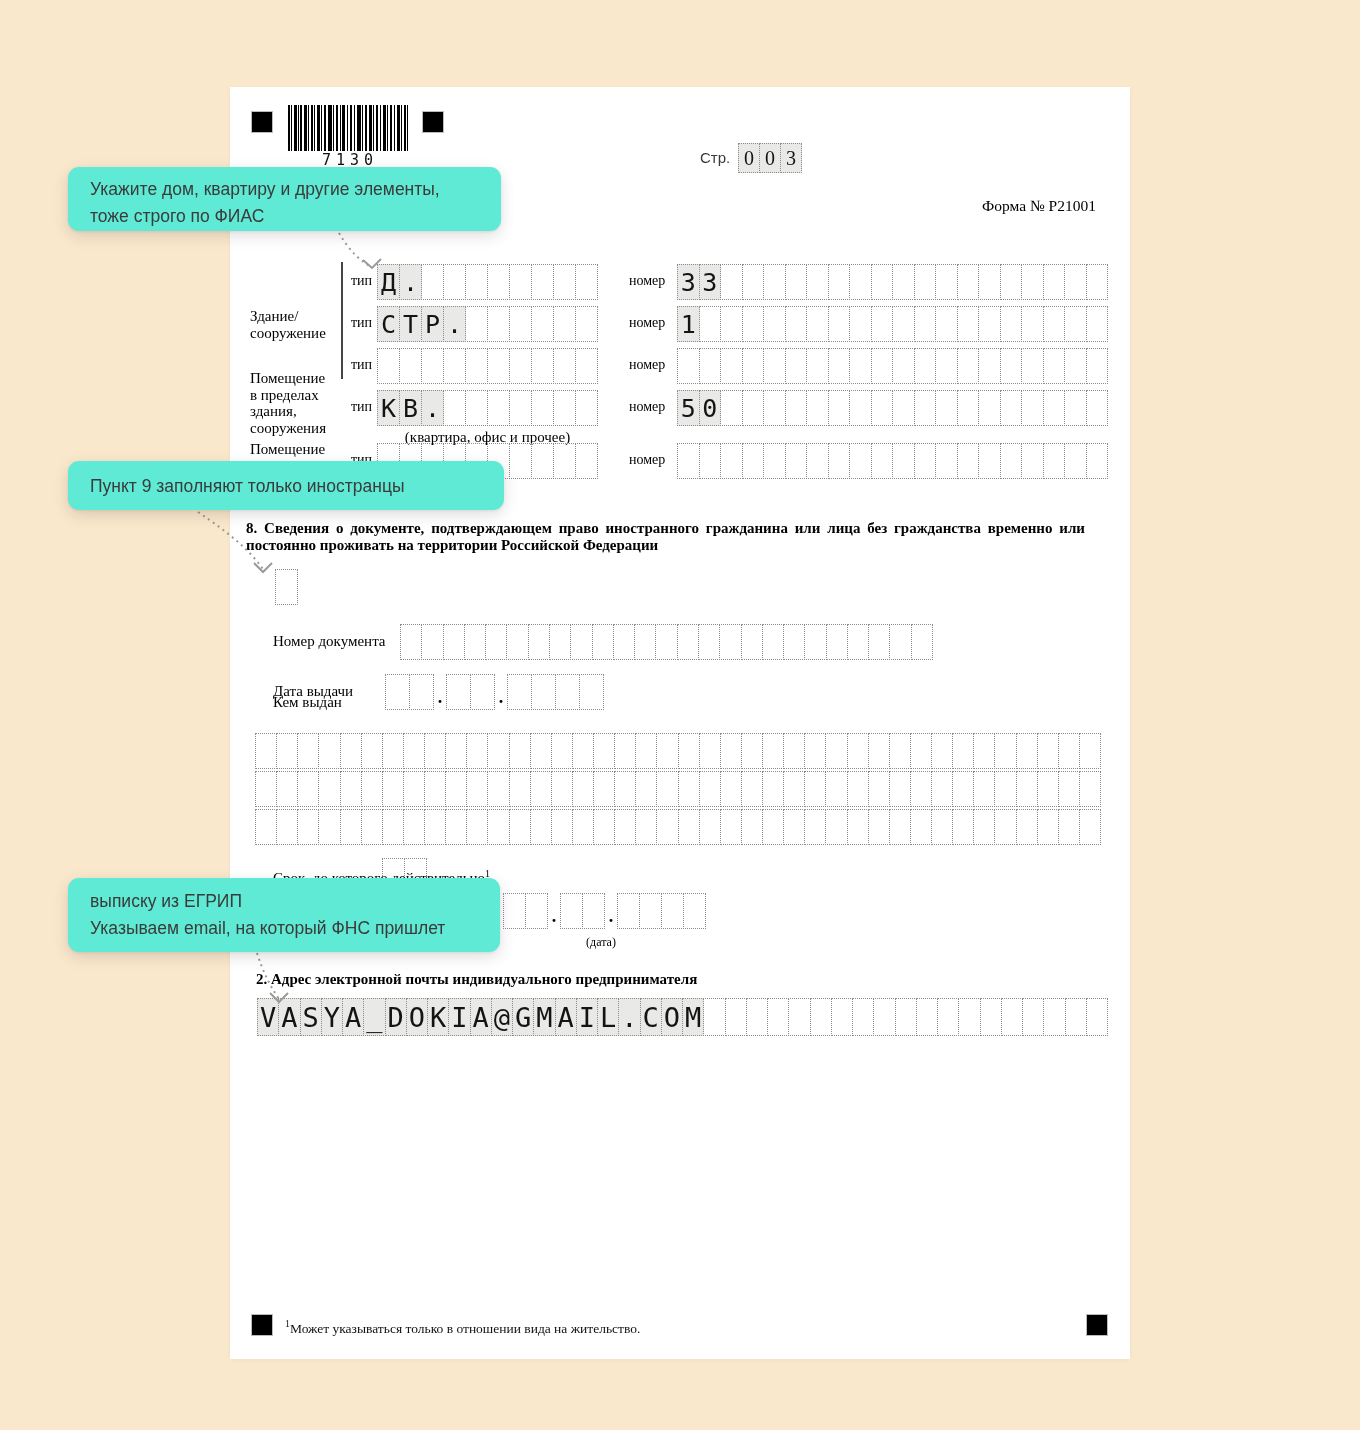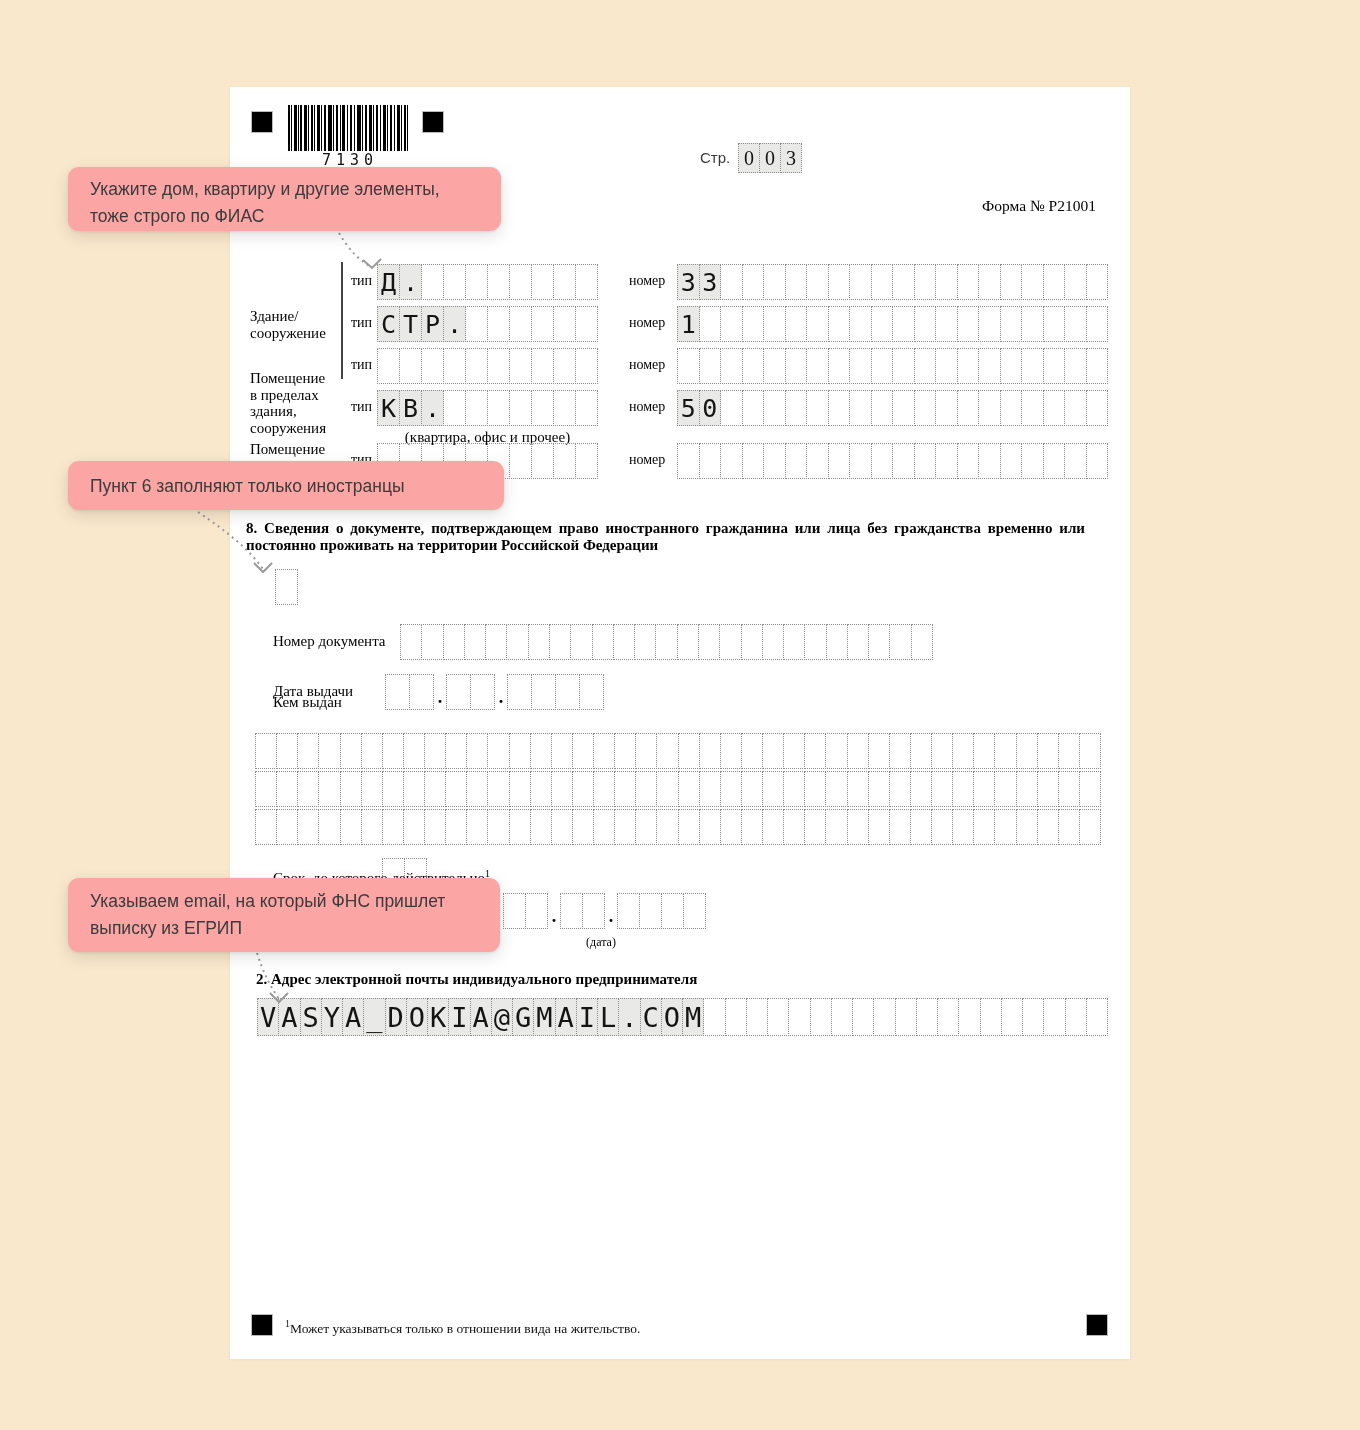--- a/index.html
+++ b/index.html
@@ -30,21 +30,21 @@
 
   .slabel { font-size:15px; color:#000; }
   .small-label { font-size:14px; color:#000; }
   .tiny-caption { font-size:15px; color:#000; text-align:center; }
   .bold-head { font-weight:bold; font-size:15px; color:#000; line-height:17px; }
   .just { text-align:justify; }
   .vline { position:absolute; width:1.5px; background:#444; }
   sup { font-size:10px; }
 
   
-  .callout { position:absolute; background:#fca5a5; border-radius:11px; box-shadow:0 5px 16px rgba(0,0,0,0.13), 0 1px 3px rgba(0,0,0,0.07);
+  .callout { position:absolute; background:#5eead4; border-radius:11px; box-shadow:0 5px 16px rgba(0,0,0,0.13), 0 1px 3px rgba(0,0,0,0.07);
              padding:12px 22px; font-family:"Liberation Sans", sans-serif; font-size:17.5px; line-height:27px; color:#3b3b3b; z-index:30; }
   .arrow-svg { position:absolute; overflow:visible; z-index:25; }
   .arrow-svg path, .arrow-svg polyline { fill:none; stroke:#9a9a9a; stroke-width:2; }
   .arrow-svg path { stroke-dasharray:2 4; }
 
   .form-title { font-weight:normal; font-size:15.5px; color:#000; }
   .str-label { font-family:"Liberation Sans", sans-serif; font-size:15px; color:#3a3a3a; }
   .footnote { font-size:13.5px; color:#111; }
 </style>
 </head>
@@ -568,27 +568,27 @@
 <div class="callout" style="left:68px; top:167px; width:433px; height:64px; padding-top:9px;">
   <div>Укажите дом, квартиру и другие элементы,</div>
   <div>тоже строго по ФИАС</div>
 </div>
 <svg class="arrow-svg" style="left:0; top:0;" width="1360" height="1430">
   <path d="M339,233 C350,252 361,261 371,267"></path>
   <polyline points="363,260 372,268 381,259"></polyline>
 </svg>
 
 <div class="callout" style="left:68px; top:461px; width:436px; height:49px;">
-  <div>Пункт 6 заполняют только иностранцы</div>
+  <div>Пункт 9 заполняют только иностранцы</div>
 </div>
 <svg class="arrow-svg" style="left:0; top:0;" width="1360" height="1430">
   <path d="M198,512 C232,535 250,551 263,569"></path>
   <polyline points="254,563 263,572 272,563"></polyline>
 </svg>
 
 <div class="callout" style="left:68px; top:878px; width:432px; height:74px; padding-top:10px;">
+  <div>выписку из ЕГРИП</div>
   <div>Указываем email, на который ФНС пришлет</div>
-  <div>выписку из ЕГРИП</div>
 </div>
 <svg class="arrow-svg" style="left:0; top:0;" width="1360" height="1430">
   <path d="M257,953 C263,972 270,986 279,999"></path>
   <polyline points="270,993 279,1002 288,993"></polyline>
 </svg>
 
 </body></html>

